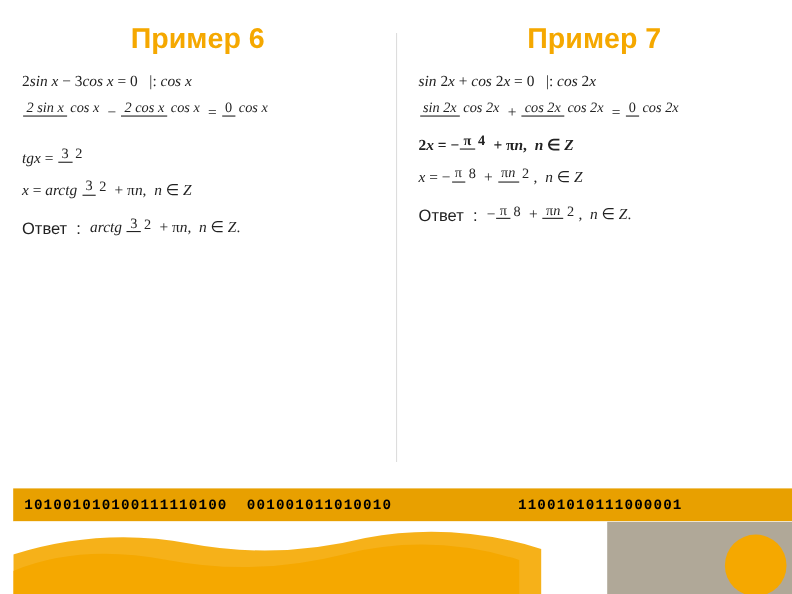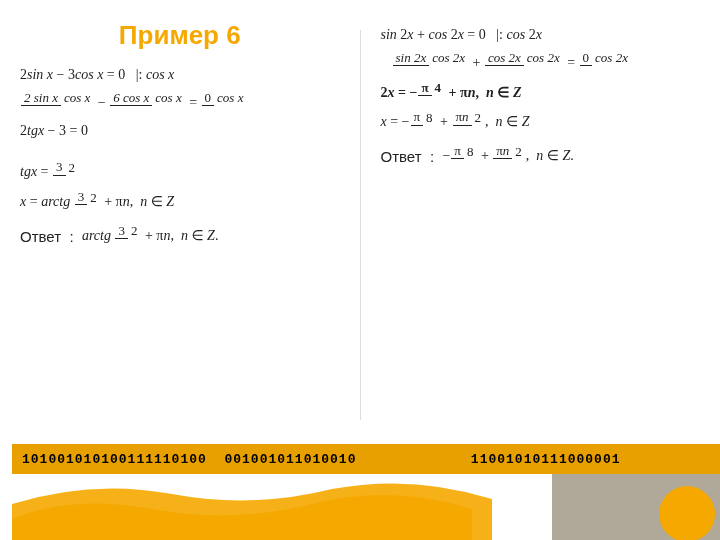--- a/index.html
+++ b/index.html
@@ -131,33 +131,30 @@
         </span>
       </div>
 
       <div class="math-row" style="margin: 4px 0;">
         <span class="fraction-inline">
           <span class="num"><i>2 sin x</i></span>
           <span class="den"><i>cos x</i></span>
         </span>
         <span>&nbsp;−&nbsp;</span>
         <span class="fraction-inline">
-          <span class="num"><i>6 cos x</i></span>
+          <span class="num"><i>2 cos x</i></span>
           <span class="den"><i>cos x</i></span>
         </span>
         <span>&nbsp;=&nbsp;</span>
         <span class="fraction-inline">
           <span class="num">0</span>
           <span class="den"><i>cos x</i></span>
         </span>
       </div>
 
-      <div class="math-row">
-        <span>2<i>tgx</i>&nbsp;−&nbsp;3&nbsp;=&nbsp;0</span>
-      </div>
 
       <div class="math-row big-gap" style="margin-top: 18px;">
         <span><i>tgx</i>&nbsp;=&nbsp;</span>
         <span class="fraction-inline">
           <span class="num">3</span>
           <span class="den">2</span>
         </span>
       </div>
 
       <div class="math-row big-gap" style="margin-top: 6px;">
@@ -178,30 +175,31 @@
         </span>
         <span>&nbsp;+&nbsp;π<i>n</i>,&nbsp;&nbsp;<i>n</i>&nbsp;∈&nbsp;<i>Z</i>.</span>
       </div>
 
     </div>
   </div>
 
   <div class="col-divider"></div>
 
   <div class="example-col">
+    <div class="example-title">Пример 7</div>
 
     <div class="math-block">
 
       <div class="math-row">
         <span>
           <i>sin</i>&nbsp;2<i>x</i>&nbsp;+&nbsp;<i>cos</i>&nbsp;2<i>x</i>&nbsp;=&nbsp;0&nbsp;&nbsp;&nbsp;|:&nbsp;<i>cos</i>&nbsp;2<i>x</i>
         </span>
       </div>
 
-      <div class="math-row" style="margin: 4px 11px;">
+      <div class="math-row" style="margin: 4px 0;">
         <span class="fraction-inline">
           <span class="num"><i>sin 2x</i></span>
           <span class="den"><i>cos 2x</i></span>
         </span>
         <span>&nbsp;+&nbsp;</span>
         <span class="fraction-inline">
           <span class="num"><i>cos 2x</i></span>
           <span class="den"><i>cos 2x</i></span>
         </span>
         <span>&nbsp;=&nbsp;</span>

